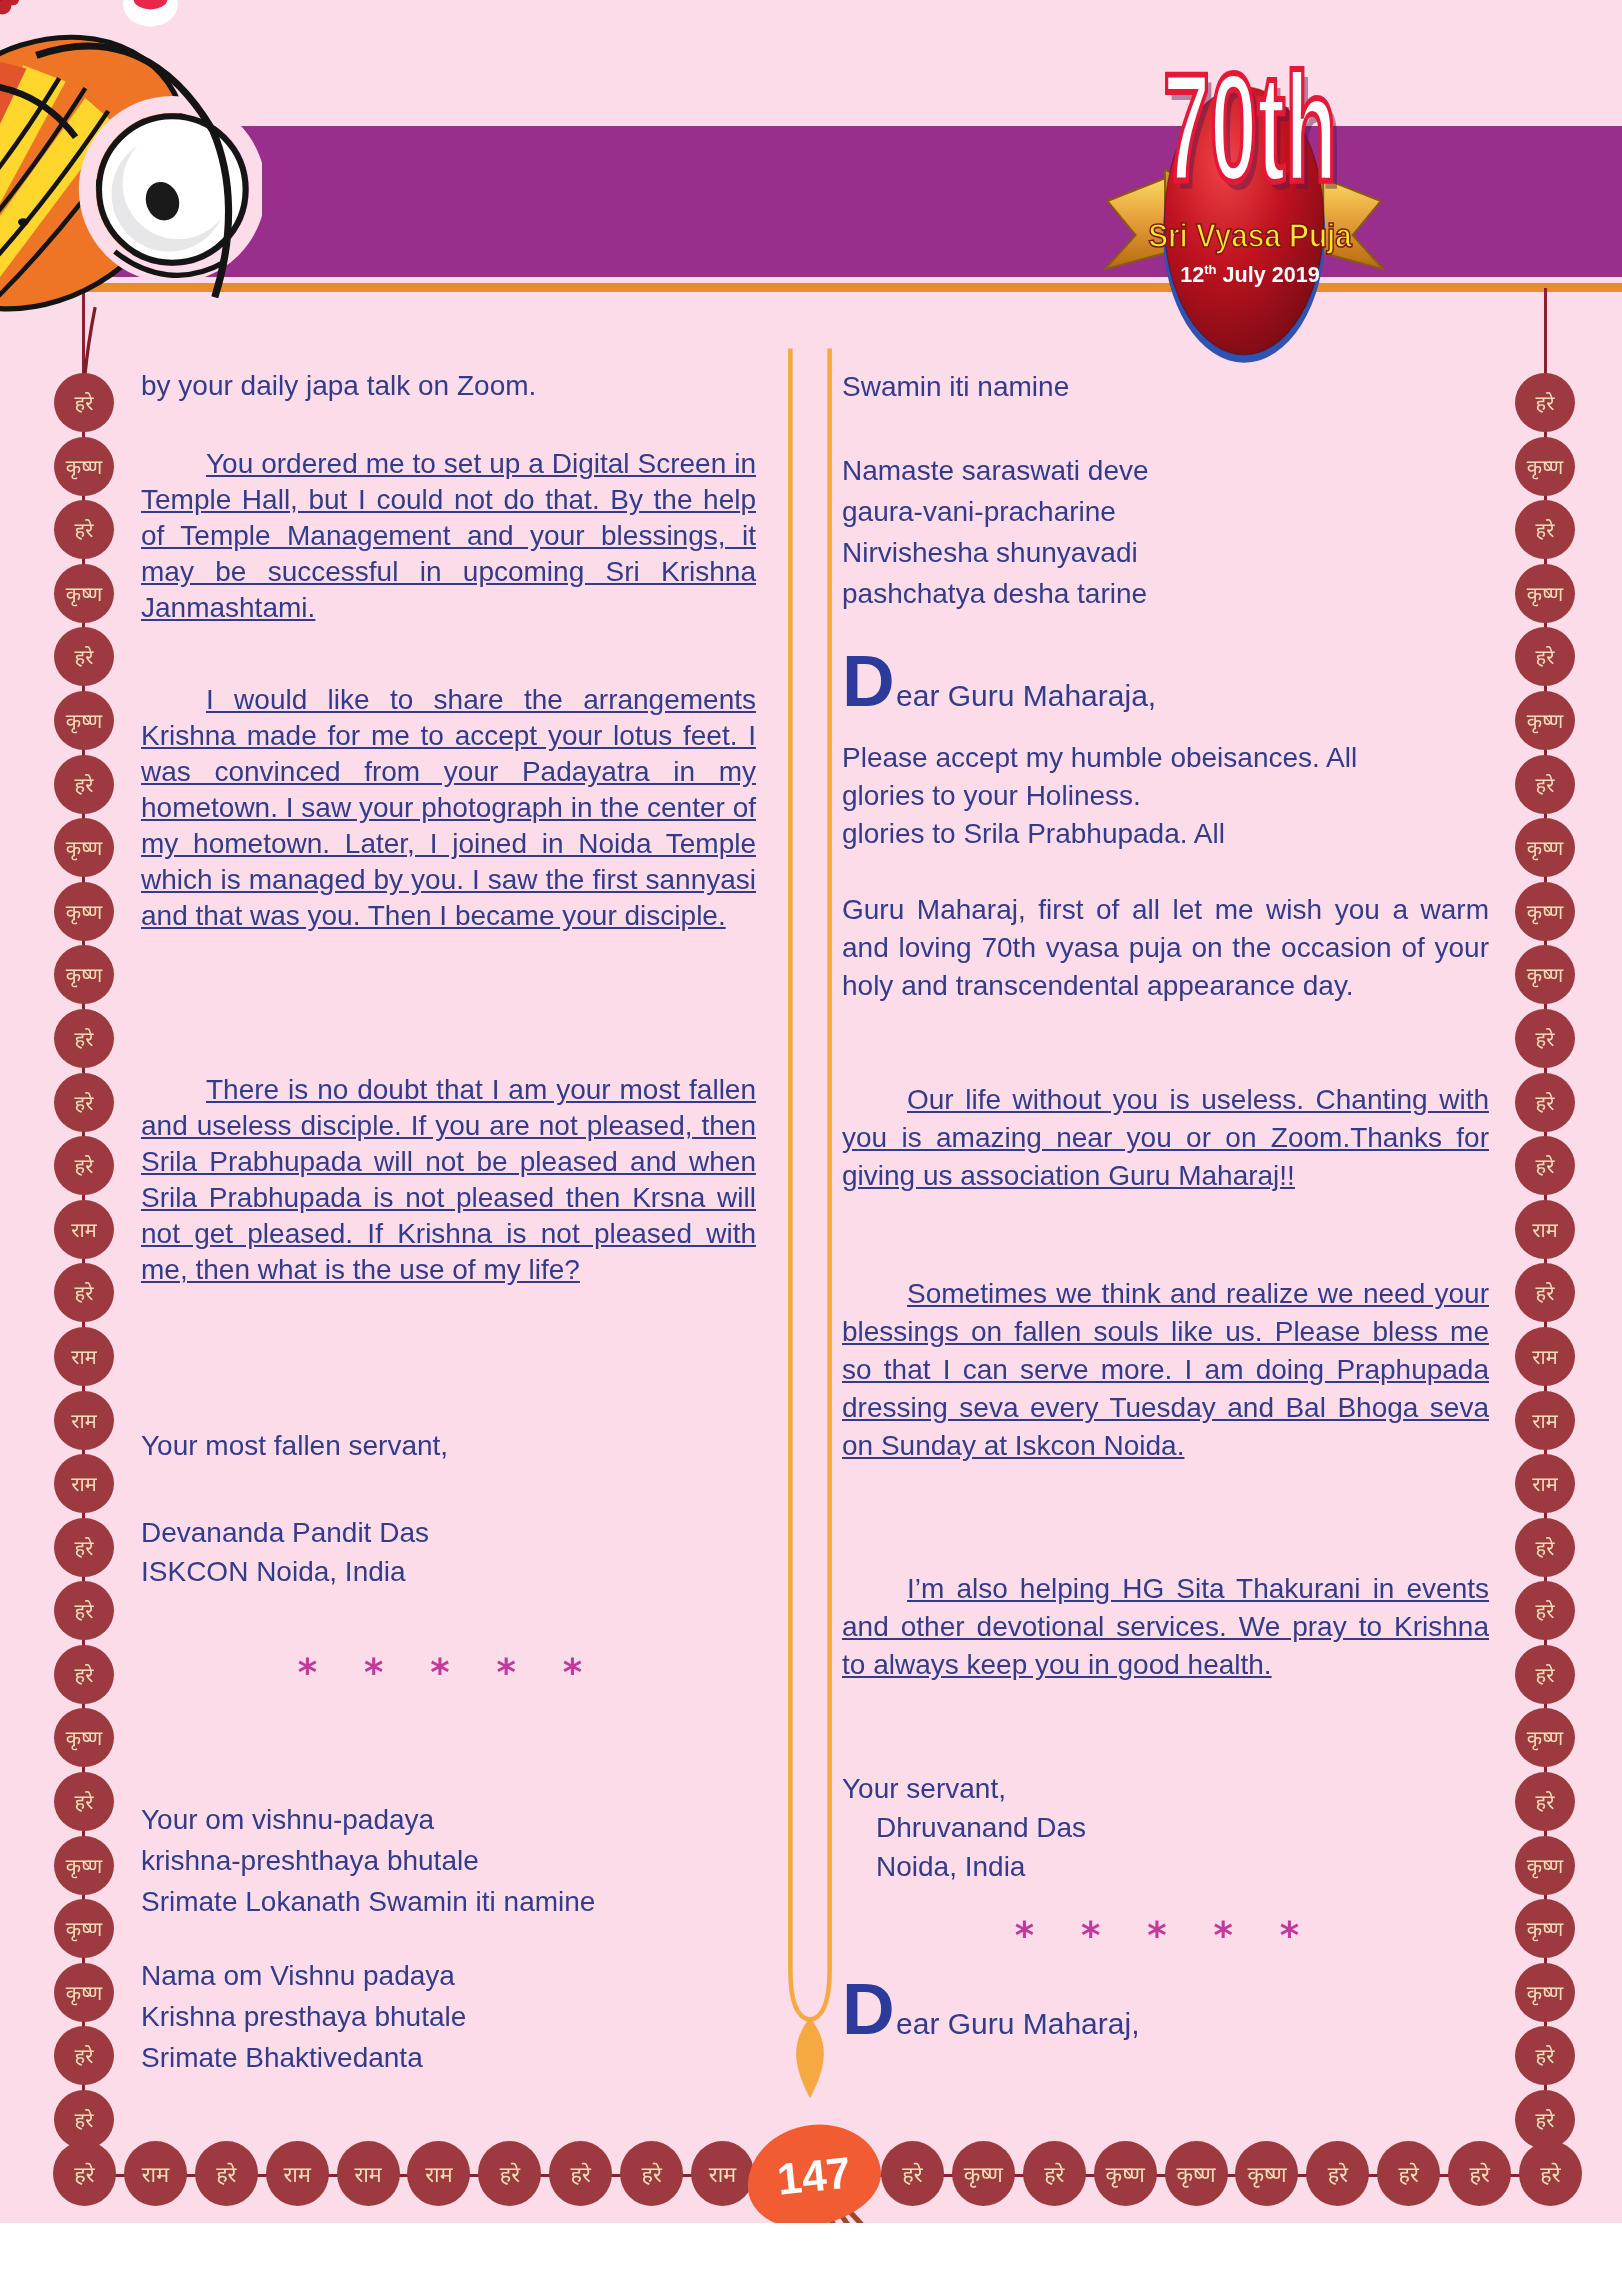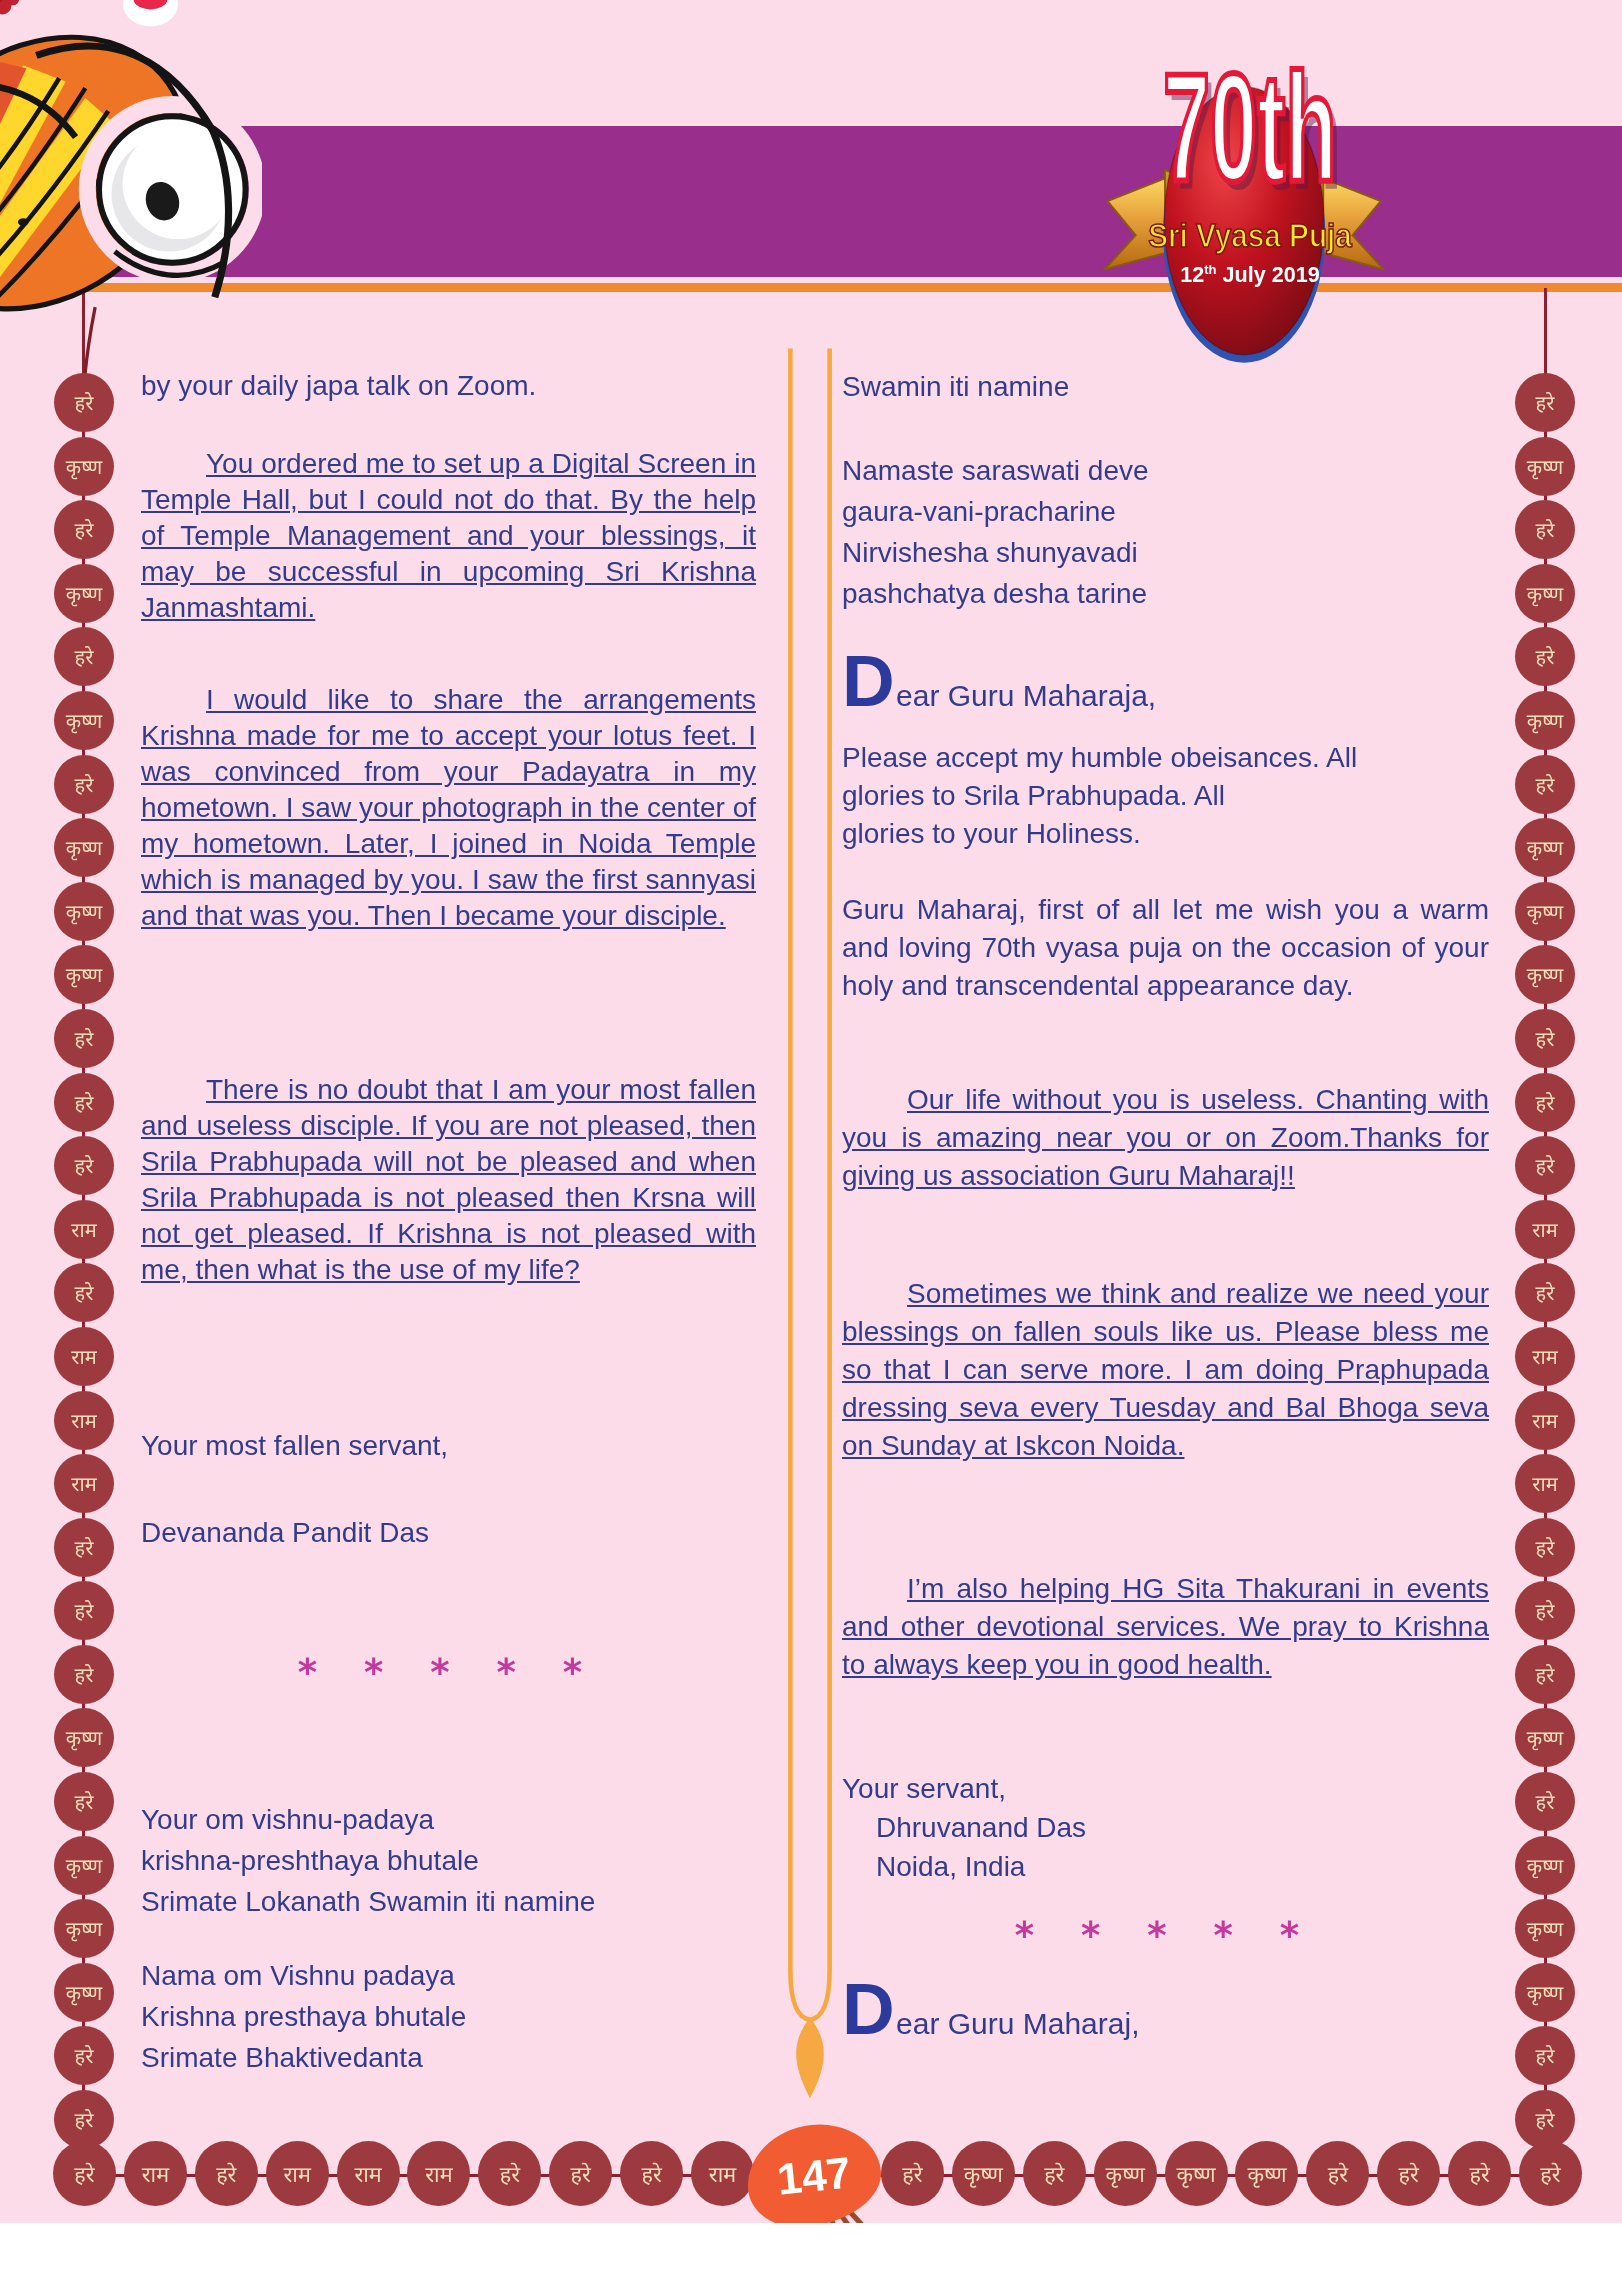--- a/index.html
+++ b/index.html
@@ -249,20 +249,21 @@
     <span class="page-number">147</span>
   </div>
 
   <div class="txt lcol" style="top:368px;">by your daily japa talk on Zoom.</div>
   <div class="txt lcol just ind" style="top:446px;">You ordered me to set up a Digital Screen in Temple Hall, but I could not do that. By the help of Temple Management and your blessings, it may be successful in upcoming Sri Krishna Janmashtami.</div>
   <div class="txt lcol just ind" style="top:682px;">I would like to share the arrangements Krishna made for me to accept your lotus feet. I was convinced from your Padayatra in my hometown. I saw your photograph in the center of my hometown. Later, I joined in Noida Temple which is managed by you. I saw the first sannyasi and that was you. Then I became your disciple.</div>
   <div class="txt lcol just ind" style="top:1072px;">There is no doubt that I am your most fallen and useless disciple. If you are not pleased, then Srila Prabhupada will not be pleased and when Srila Prabhupada is not pleased then Krsna will not get pleased. If Krishna is not pleased with me, then what is the use of my life?</div>
   <div class="txt lcol" style="top:1428px;">Your most fallen servant,</div>
   <div class="txt lcol sig" style="top:1513px;">
       <span class="tline">Devananda Pandit Das</span>
+      <span class="tline">ISKCON Noida, India</span>
     </div>
   <div class="txt lcol sep" style="top:1654px;">* * * * *</div>
   <div class="txt lcol mantra m-lh" style="top:1799px;">
       <span class="tline">Your om vishnu-padaya</span>
       <span class="tline">krishna-preshthaya bhutale</span>
       <span class="tline">Srimate Lokanath Swamin iti namine</span>
     </div>
   <div class="txt lcol mantra m-lh" style="top:1955px;">
       <span class="tline">Nama om Vishnu padaya</span>
       <span class="tline">Krishna presthaya bhutale</span>
@@ -275,22 +276,22 @@
       <span class="tline">gaura-vani-pracharine</span>
       <span class="tline">Nirvishesha shunyavadi</span>
       <span class="tline">pashchatya desha tarine</span>
     </div>
   <div class="txt rcol salutation" style="top:653px;">
     <span class="dropcap">D</span>
       <span class="sal-rest">ear Guru Maharaja,</span>
   </div>
   <div class="txt rcol mantra" style="top:739px;">
       <span class="tline">Please accept my humble obeisances. All</span>
+      <span class="tline">glories to your Holiness.</span>
       <span class="tline">glories to Srila Prabhupada. All</span>
-      <span class="tline">glories to your Holiness.</span>
     </div>
   <div class="txt rcol just" style="top:891px;">Guru Maharaj, first of all let me wish you a warm and loving 70th vyasa puja on the occasion of your holy and transcendental appearance day.</div>
   <div class="txt rcol just ind" style="top:1081px;">Our life without you is useless. Chanting with you is amazing near you or on Zoom.Thanks for giving us association Guru Maharaj!!</div>
   <div class="txt rcol just ind" style="top:1275px;">Sometimes we think and realize we need your blessings on fallen souls like us.  Please bless me so that I can serve more. I am doing Praphupada dressing seva every Tuesday and Bal Bhoga seva on Sunday at Iskcon Noida.</div>
   <div class="txt rcol just ind" style="top:1570px;">I’m also helping HG Sita Thakurani in events and other devotional services. We pray to Krishna to always keep you in good health.</div>
   <div class="txt rcol" style="top:1770px;">
     <span style="display:block;line-height:38px;">Your servant,</span>
     <span class="sig" style="display:block;margin-left:34px;">
         <span class="tline">Dhruvanand Das</span>
         <span class="tline">Noida, India</span>

